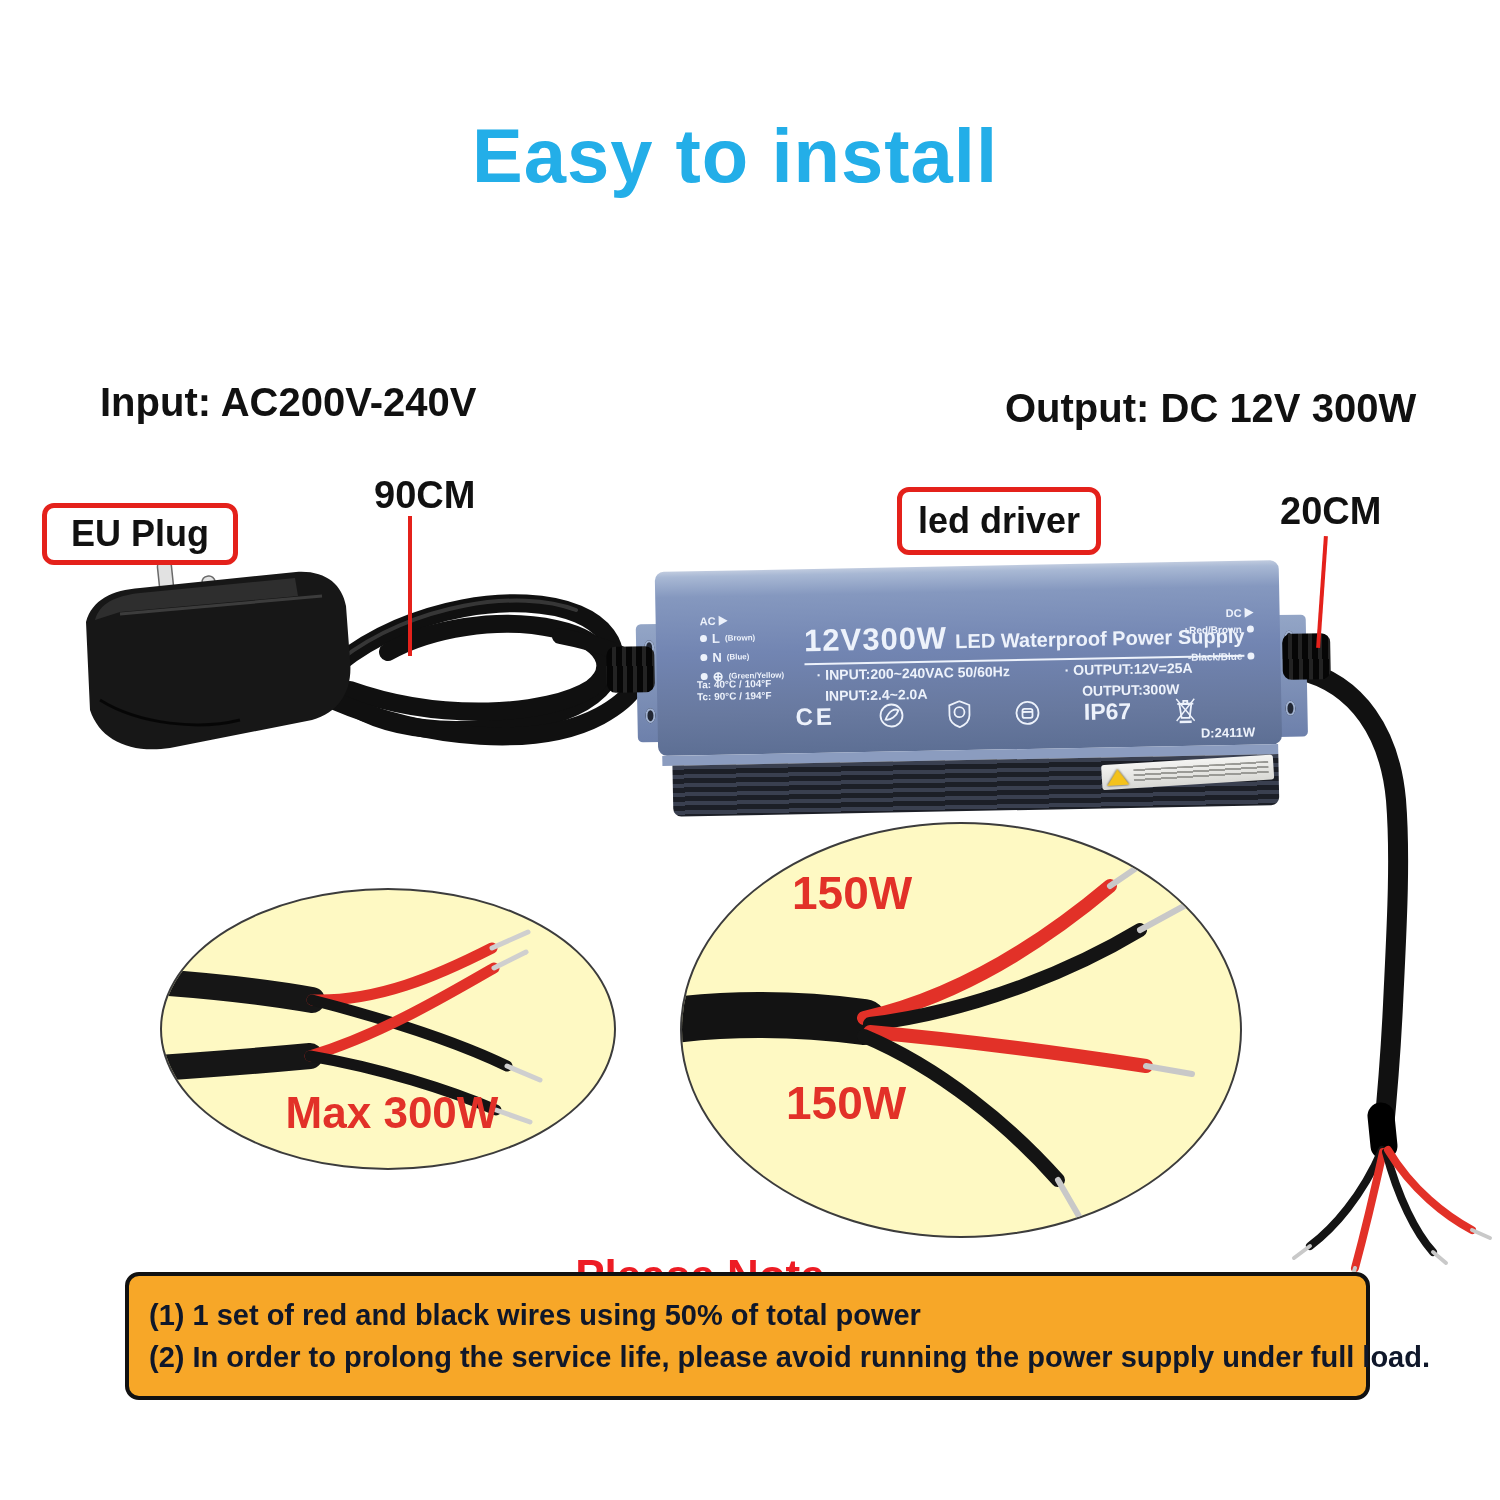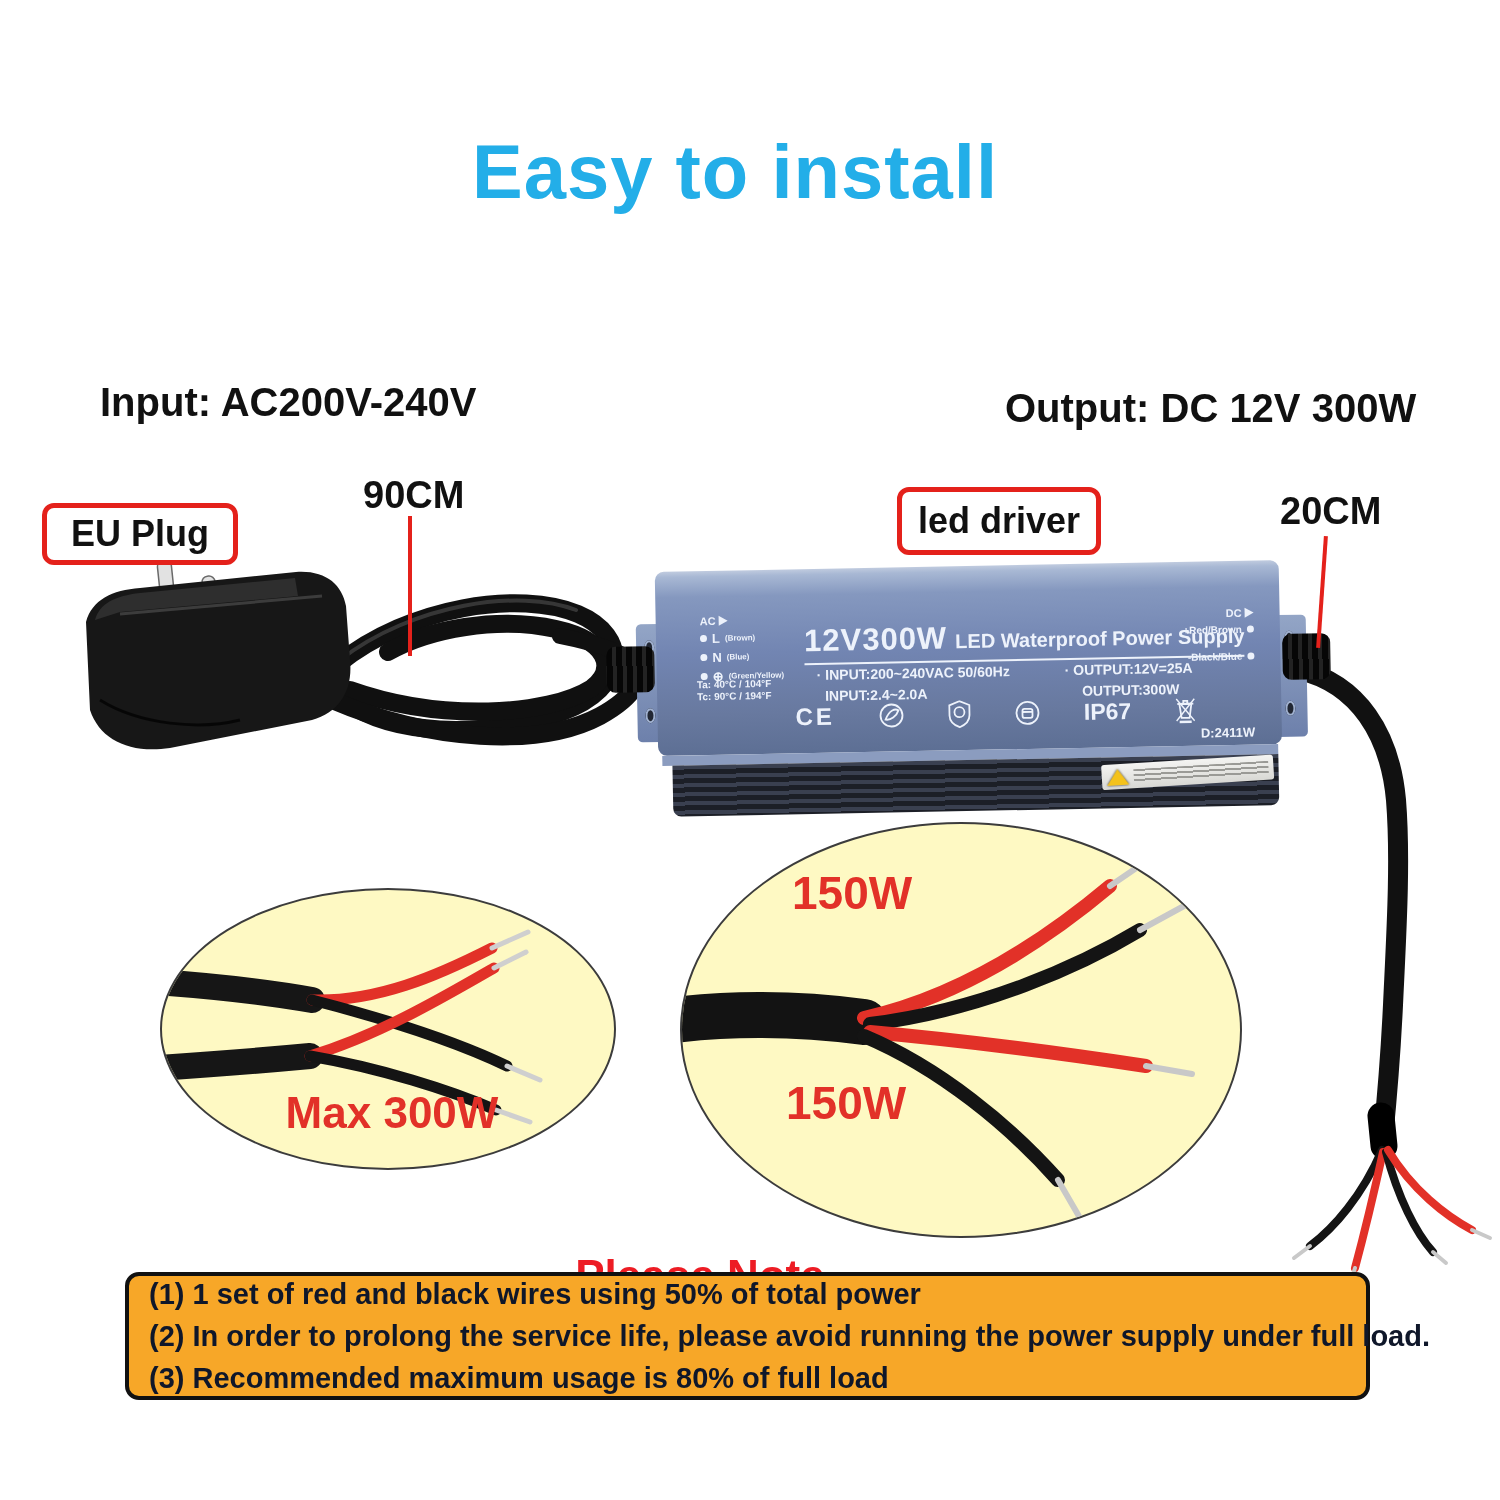--- a/index.html
+++ b/index.html
@@ -5,33 +5,33 @@
   :root{
     --title-color:#23aee8; --accent-red:#e4211b; --note-red:#ed1c24;
     --orange:#f7a728; --ink:#111111; --label-ink:#edf2fb;
     --wire-red:#e23128; --wire-black:#141414;
   }
   html,body{margin:0;padding:0;background:#fff;}
   .canvas{position:relative;width:1500px;height:1500px;background:#ffffff;overflow:hidden;
           font-family:"Liberation Sans",sans-serif;color:var(--ink);}
   .abs{position:absolute;}
   
-  .page-title{left:85px;top:128px;width:1300px;text-align:center;font-size:76px;font-weight:700;
+  .page-title{left:85px;top:112px;width:1300px;text-align:center;font-size:76px;font-weight:700;
               color:var(--title-color);letter-spacing:1px;}
   .spec{font-size:40px;font-weight:700;white-space:nowrap;}
   .spec-input{left:100px;top:380px;}
   .spec-output{left:1005px;top:386px;}
   
   .red-box{border:5px solid var(--accent-red);border-radius:12px;display:flex;align-items:center;
            justify-content:center;font-weight:700;font-size:36px;background:#fff;}
   .box-plug{left:42px;top:503px;width:186px;height:52px;}
   .box-driver{left:897px;top:487px;width:194px;height:58px;}
   
   .cm{font-size:38px;font-weight:700;}
-  .cm-90{left:363px;top:474px;}
+  .cm-90{left:374px;top:474px;}
   .cm-20{left:1280px;top:490px;}
   .measure-line{width:4px;background:var(--accent-red);}
   .line-90{left:408px;top:516px;height:140px;}
   .line-20{left:1320px;top:536px;height:112px;transform:rotate(4deg);}
   
   .psu{left:645px;top:566px;width:650px;height:245px;transform:rotate(-1.1deg);}
   .psu .flange{position:absolute;background:linear-gradient(180deg,#93a5c6,#6d80ab);border-radius:5px;}
   .flange-l{left:-8px;top:52px;width:30px;height:118px;}
   .flange-r{left:628px;top:55px;width:34px;height:122px;}
   .hole{position:absolute;width:10px;height:15px;border-radius:50%;background:#222733;
@@ -276,16 +276,15 @@
 
   <div class="abs z4 cm cm-90">90CM</div>
   <div class="abs z4 measure-line line-90"></div>
   <div class="abs z4 cm cm-20">20CM</div>
   <div class="abs z4 measure-line line-20"></div>
 
   <div class="abs z4 note-heading">Please Note</div>
   <div class="abs z4 note-box">
     <div class="note-item">(1) 1 set of red and black wires using 50% of total power</div>
     <div class="note-item">(2) In order to prolong the service life, please avoid running the power supply under full load.</div>
-    <div class="note-item">(3) Recommended maximum usage is 80% of full load</div>
   </div>
 
 </div>
 
 </body></html>

